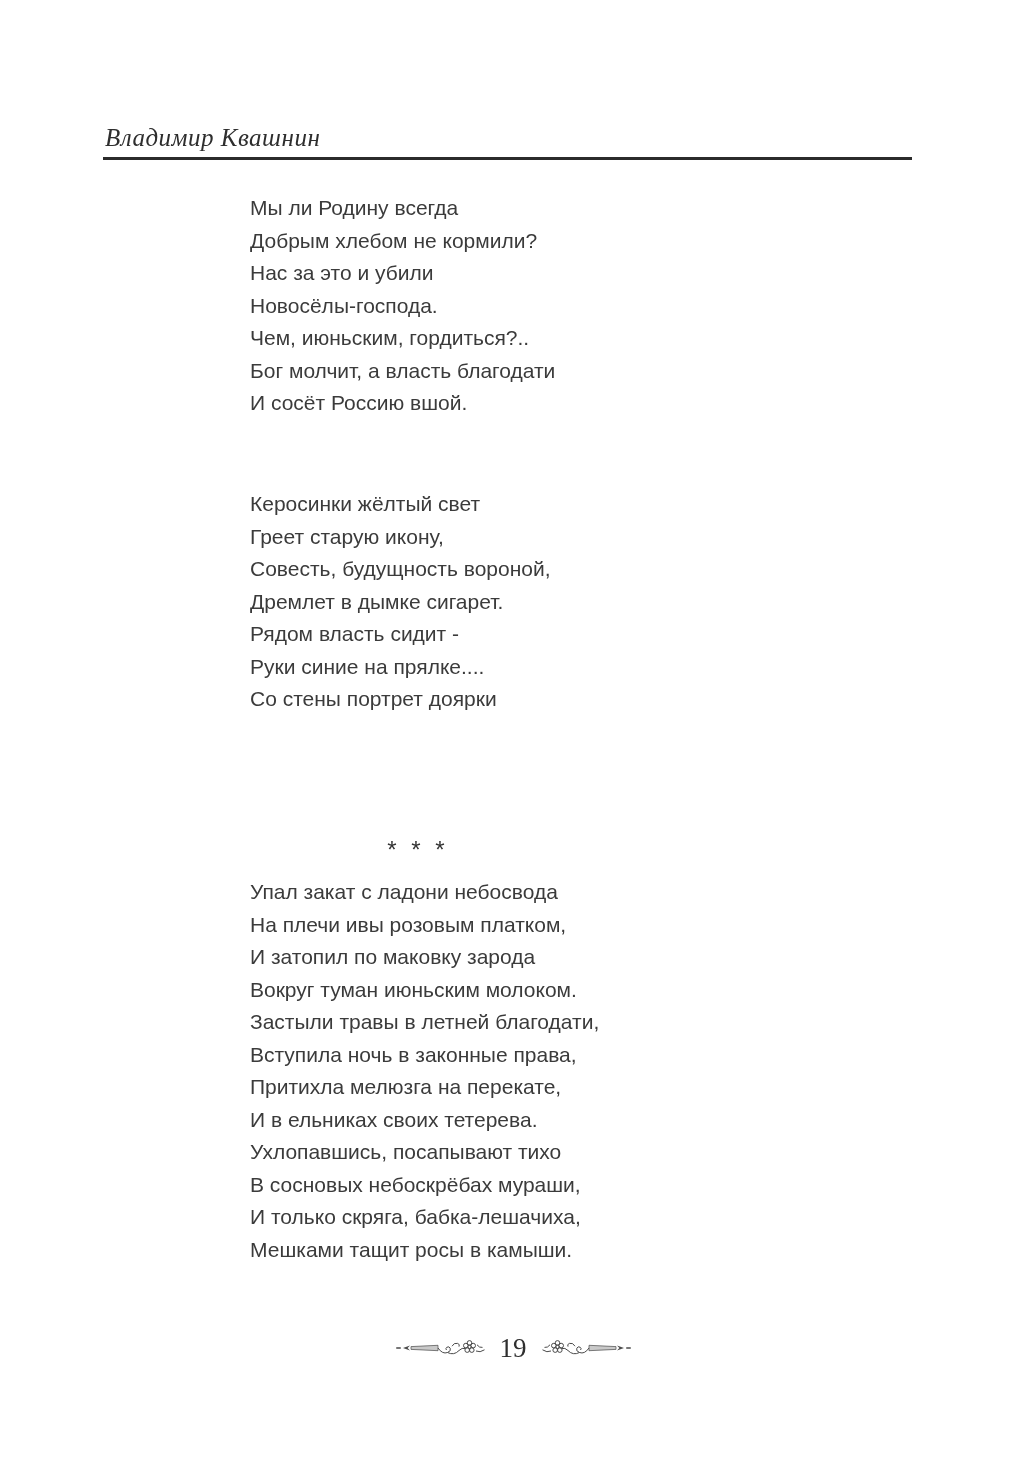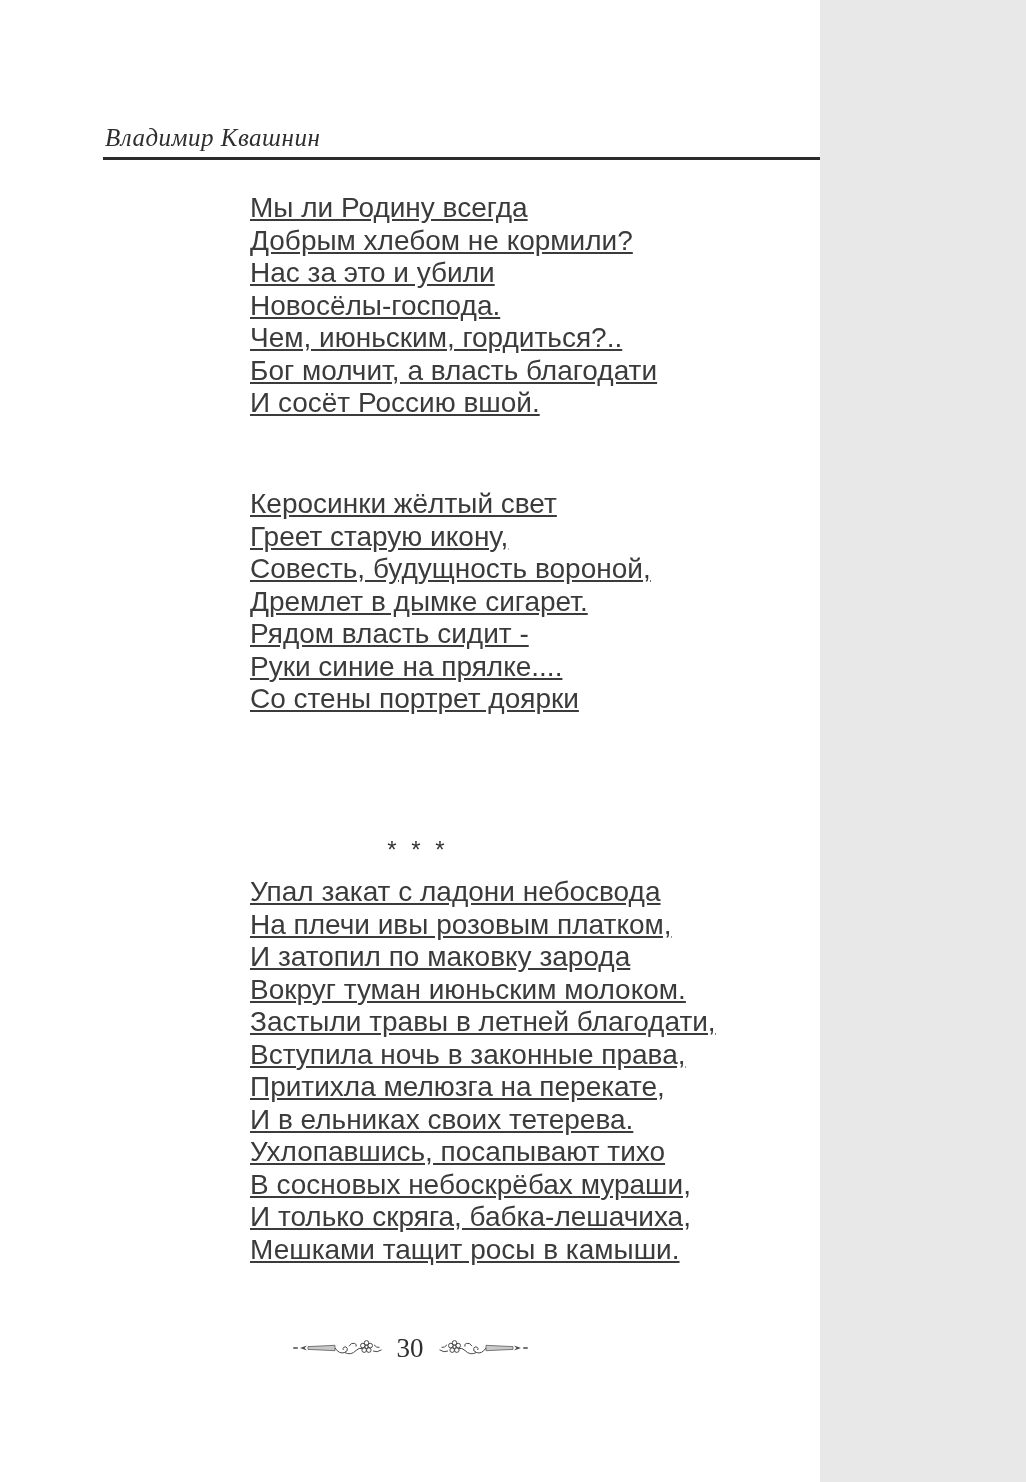--- a/index.html
+++ b/index.html
@@ -2,21 +2,21 @@
 <html><head>
 <meta charset="utf-8">
 <style>
   html, body {
     margin: 0;
     padding: 0;
     background: #e8e8e8;
   }
   .page {
     position: relative;
-    width: 820px;
+    width: 1026px;
     height: 1482px;
     background: #ffffff;
     overflow: hidden;
     font-family: "Liberation Sans", sans-serif;
   }
   .running-header {
     position: absolute;
     left: 105px;
     top: 124px;
     font-family: "Liberation Serif", serif;
@@ -29,25 +29,24 @@
     position: absolute;
     left: 103px;
     top: 157px;
     width: 809px;
     height: 3px;
     background: #2b2b2b;
   }
   .stanza {
     position: absolute;
     left: 250px;
-    font-size: 28px;
+    font-size: 21px;
     line-height: 32.5px;
     color: #3b3b3b;
     white-space: pre;
-    text-decoration: underline;
   }
   .stanza-1 { top: 192px; }
   .stanza-2 { top: 488px; }
   .stanza-3 { top: 876px; }
   .poem-separator {
     position: absolute;
     left: 250px;
     top: 838px;
     width: 336px;
     text-align: center;
@@ -107,21 +106,21 @@
         <circle cx="73.5" cy="9.9" r="2.3"></circle>
         <circle cx="77.2" cy="12.6" r="2.3"></circle>
         <circle cx="75.8" cy="17.1" r="2.3"></circle>
         <circle cx="71.2" cy="17.1" r="2.3"></circle>
         <circle cx="69.8" cy="12.6" r="2.3"></circle>
         <path d="M80,18 Q84,20 88.5,16.8"></path>
         <path d="M81,11.8 Q83.4,15 86.5,14.4"></path>
       </g>
     </svg>
 
-    <span class="page-number">30</span>
+    <span class="page-number">19</span>
 
     <svg class="flourish mirrored" width="92" height="30" viewBox="0 0 92 30" fill="none" xmlns="http://www.w3.org/2000/svg">
       <g stroke="#4a4a4a" stroke-width="1" fill="none">
         <rect x="0" y="14.2" width="5" height="1.6" rx="0.8" fill="#4a4a4a" stroke="none"></rect>
         <polygon points="7,15 14,12.4 11.6,15 14,17.6" fill="#4a4a4a" stroke="none"></polygon>
         <polygon points="15,13.6 42,12.3 42,17.7 15,16.4" fill="#c9c9c9" stroke="#4a4a4a" stroke-width="0.7"></polygon>
         <path d="M42,15 Q46.5,21.5 51.5,19.5 Q55.5,18 54.2,15.2 Q53.2,13 50.9,14.2 Q49.2,15.2 50.4,17"></path>
         <path d="M51.5,19.5 Q58,22.8 63,17.5 Q66,14.3 69.5,15.6"></path>
         <path d="M56,13.2 Q58,9.4 61.6,10.4 Q64.2,11.3 63,13.6"></path>
         <circle cx="73.5" cy="13.8" r="1.7"></circle>

